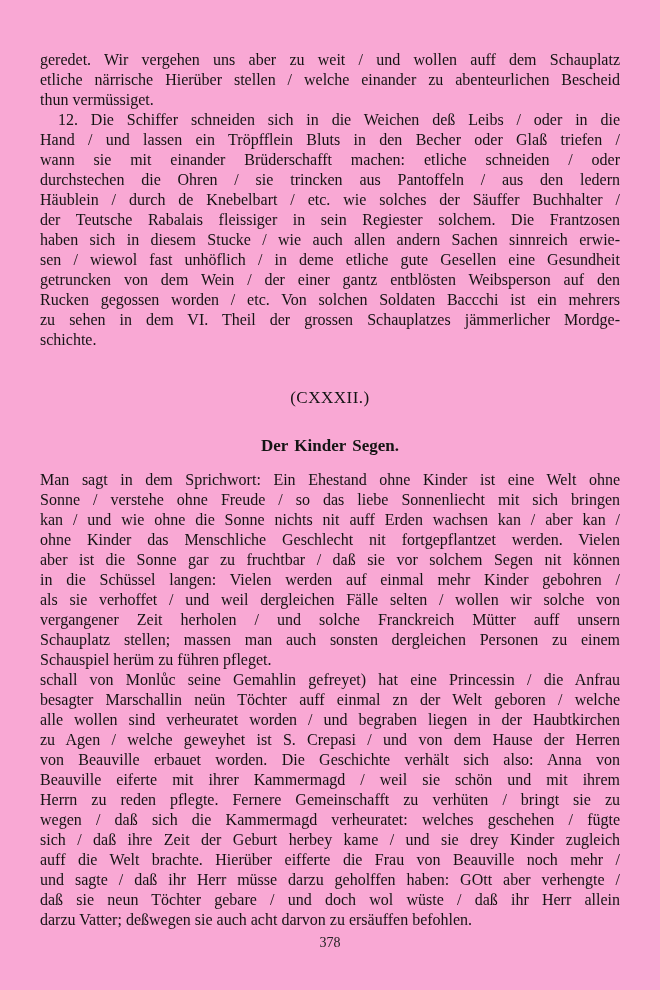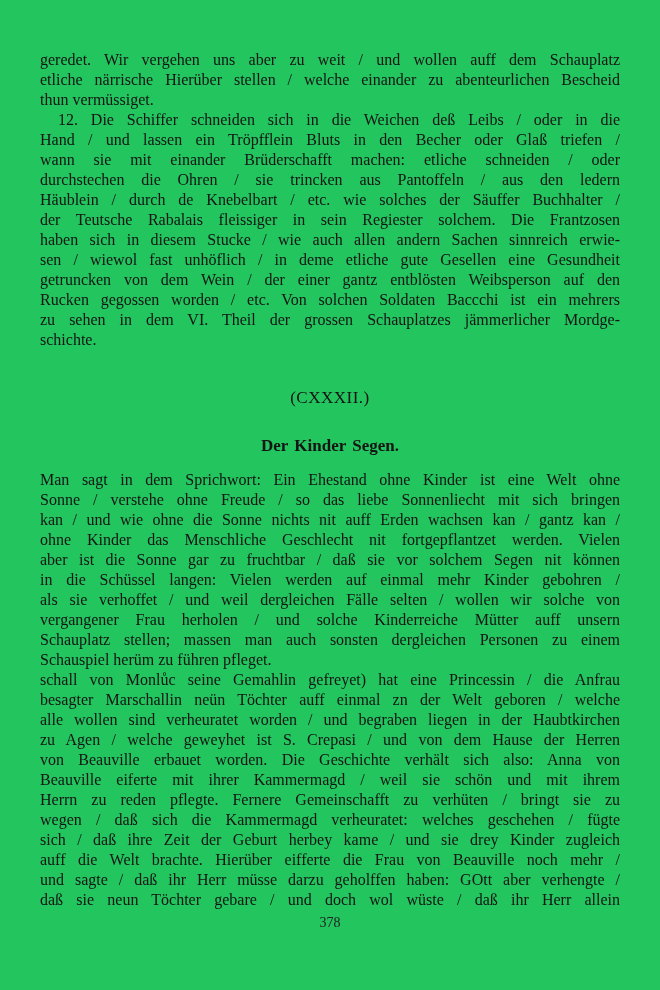--- a/index.html
+++ b/index.html
@@ -1,20 +1,20 @@
 <!DOCTYPE html>
 <html><head>
 <meta charset="utf-8">
 <style>
   html, body { margin: 0; padding: 0; background: #ffffff; }
   .book-page {
     position: relative;
     width: 660px;
     height: 990px;
-    background: #22c55e;
+    background: #f9a8d4;
     color: #141414;
     font-family: "Liberation Serif", serif;
     overflow: hidden;
   }
   .page-text {
     position: absolute;
     left: 40px;
     top: 50px;
     width: 580px;
   }
@@ -84,38 +84,39 @@
         <div class="line">getruncken von dem Wein / der einer gantz entblösten Weibsperson auf den</div>
         <div class="line">Rucken gegossen worden / etc. Von solchen Soldaten Baccchi ist ein mehrers</div>
         <div class="line">zu sehen in dem VI. Theil der grossen Schauplatzes jämmerlicher Mordge-</div>
         <div class="line last">schichte.</div>
       </div>
       <div class="chapter-number">(CXXXII.)</div>
       <div class="chapter-title">Der Kinder Segen.</div>
       <div class="paragraph">
         <div class="line">Man sagt in dem Sprichwort: Ein Ehestand ohne Kinder ist eine Welt ohne</div>
         <div class="line">Sonne / verstehe ohne Freude / so das liebe Sonnenliecht mit sich bringen</div>
-        <div class="line">kan / und wie ohne die Sonne nichts nit auff Erden wachsen kan / gantz kan /</div>
+        <div class="line">kan / und wie ohne die Sonne nichts nit auff Erden wachsen kan / aber kan /</div>
         <div class="line">ohne Kinder das Menschliche Geschlecht nit fortgepflantzet werden. Vielen</div>
         <div class="line">aber ist die Sonne gar zu fruchtbar / daß sie vor solchem Segen nit können</div>
         <div class="line">in die Schüssel langen: Vielen werden auf einmal mehr Kinder gebohren /</div>
         <div class="line">als sie verhoffet / und weil dergleichen Fälle selten / wollen wir solche von</div>
-        <div class="line">vergangener Frau herholen / und solche Kinderreiche Mütter auff unsern</div>
+        <div class="line">vergangener Zeit herholen / und solche Franckreich Mütter auff unsern</div>
         <div class="line">Schauplatz stellen; massen man auch sonsten dergleichen Personen zu einem</div>
         <div class="line last">Schauspiel herüm zu führen pfleget.</div>
       </div>
       <div class="paragraph">
         <div class="line">schall von Monlůc seine Gemahlin gefreyet) hat eine Princessin / die Anfrau</div>
         <div class="line">besagter Marschallin neün Töchter auff einmal zn der Welt geboren / welche</div>
         <div class="line">alle wollen sind verheuratet worden / und begraben liegen in der Haubtkirchen</div>
         <div class="line">zu Agen / welche geweyhet ist S. Crepasi / und von dem Hause der Herren</div>
         <div class="line">von Beauville erbauet worden. Die Geschichte verhält sich also: Anna von</div>
         <div class="line">Beauville eiferte mit ihrer Kammermagd / weil sie schön und mit ihrem</div>
         <div class="line">Herrn zu reden pflegte. Fernere Gemeinschafft zu verhüten / bringt sie zu</div>
         <div class="line">wegen / daß sich die Kammermagd verheuratet: welches geschehen / fügte</div>
         <div class="line">sich / daß ihre Zeit der Geburt herbey kame / und sie drey Kinder zugleich</div>
         <div class="line">auff die Welt brachte. Hierüber eifferte die Frau von Beauville noch mehr /</div>
         <div class="line">und sagte / daß ihr Herr müsse darzu geholffen haben: GOtt aber verhengte /</div>
         <div class="line">daß sie neun Töchter gebare / und doch wol wüste / daß ihr Herr allein</div>
+        <div class="line last">darzu Vatter; deßwegen sie auch acht darvon zu ersäuffen befohlen.</div>
       </div>
       <div class="page-number">378</div>
     </div>
 </div>
 
 </body></html>

